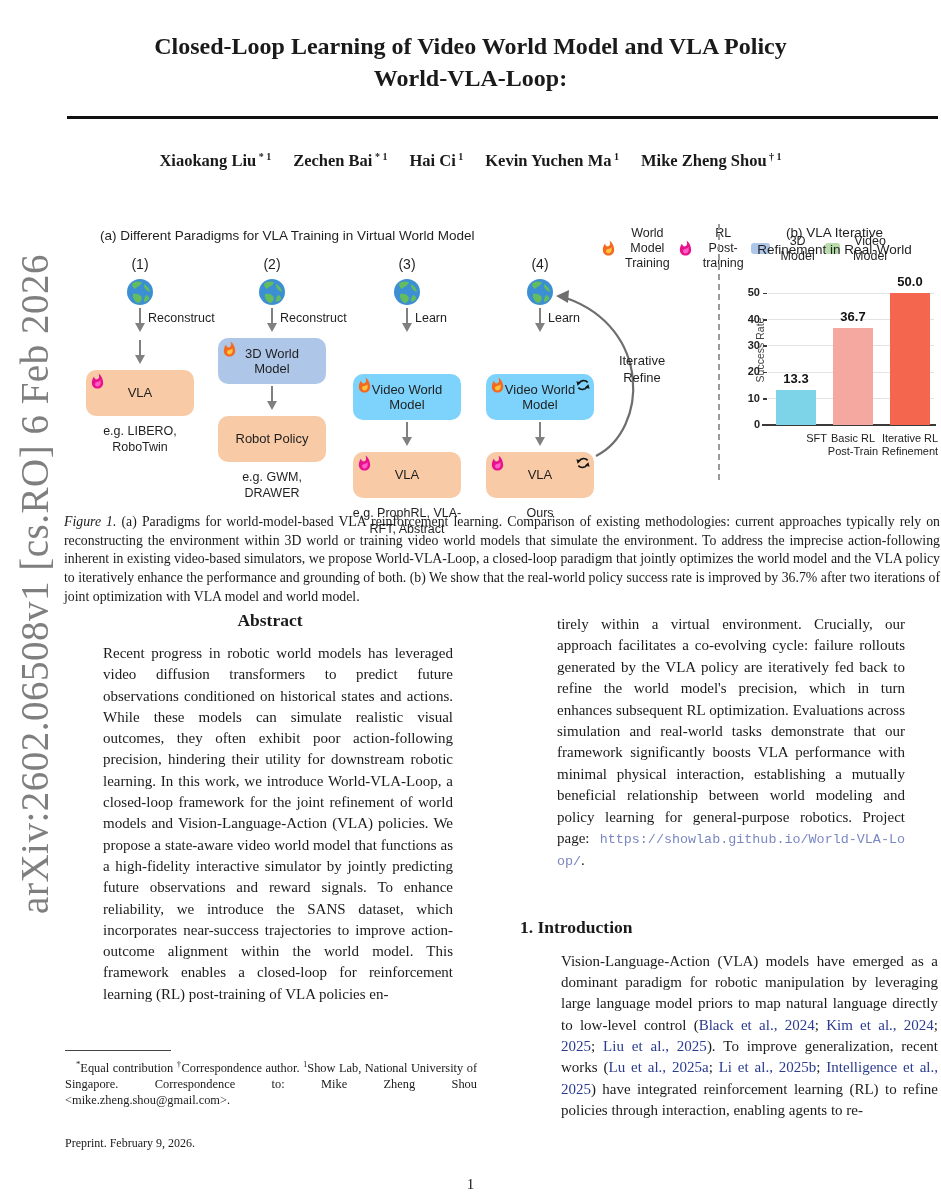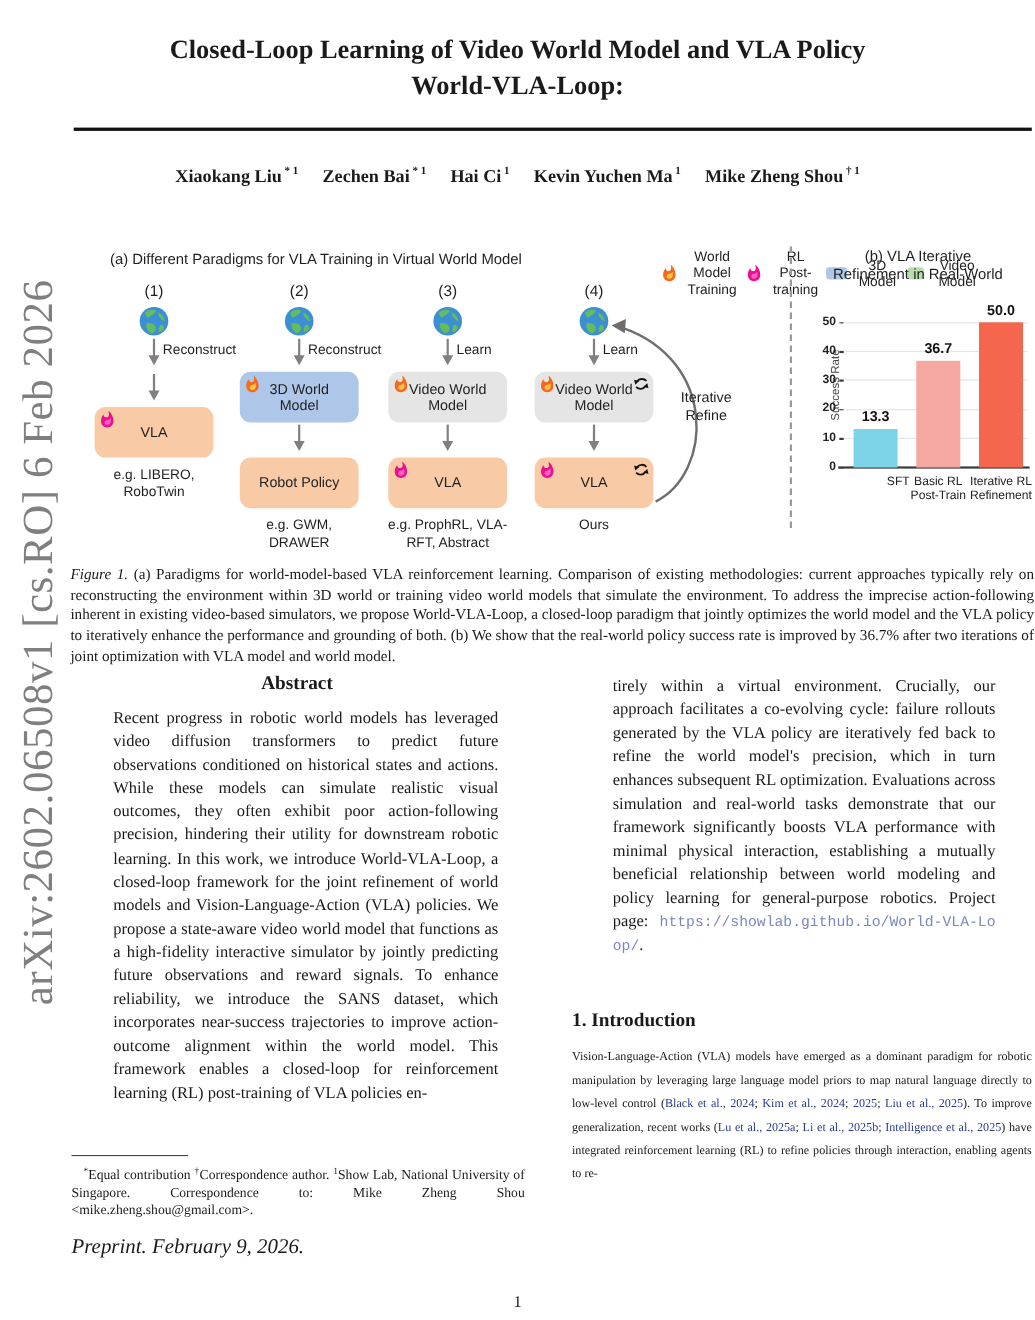--- a/index.html
+++ b/index.html
@@ -26,21 +26,21 @@
   .globe{width:28px;height:28px;margin-top:2px;}
   .arrow-wrap{position:relative;height:32px;width:100%;display:flex;justify-content:center;padding-top:2px;box-sizing:border-box;}
   .v-arrow{width:0;height:20px;border-left:2.5px solid #808080;position:relative;}
   .v-arrow::after{content:"";position:absolute;left:-6.5px;bottom:-9px;
     border:5px solid transparent;border-top:9px solid #808080;}
   .arrow-label{position:absolute;left:calc(50% + 8px);top:5px;font-size:12.5px;white-space:nowrap;}
   .fig-box{position:relative;width:108px;min-height:46px;border-radius:10px;
     display:flex;align-items:center;justify-content:center;text-align:center;
     font-size:13px;line-height:15.5px;white-space:pre-line;box-sizing:border-box;padding:4px 6px;}
   .box-blue{background:#aec6e8;}
-  .box-green{background:#e5e5e5;}
+  .box-green{background:#7dd3fc;margin-top:36px;}
   .box-orange{background:#f8cba6;}
   .box-flame{position:absolute;left:3px;top:3px;width:17px;height:17px;}
   .box-recycle{position:absolute;right:3px;top:3px;width:16px;height:16px;}
   .example-label{margin-top:7px;font-size:12.5px;line-height:16px;text-align:center;white-space:pre-line;}
   .legend{position:absolute;left:599px;top:8px;width:118px;display:flex;flex-direction:row;gap:7px;}
   .legend-row{display:flex;align-items:center;gap:8px;font-size:12.5px;line-height:15px;}
   .legend-icon{flex:0 0 auto;width:18px;display:flex;justify-content:center;}
   .legend-label{white-space:pre-line;text-align:center;}
   .swatch{width:25px;height:11px;border-radius:3px;}
   .iter-label{position:absolute;left:606px;top:134px;width:72px;text-align:center;
@@ -62,30 +62,30 @@
   
   .fig-caption{position:absolute;top:513px;left:64px;width:876px;font-size:13.8px;
     line-height:18.7px;text-align:justify;}
   
   .col-left{position:absolute;top:610px;left:65px;width:410px;}
   .col-right{position:absolute;top:614px;left:520px;width:418px;}
   .abstract-heading{text-align:center;font-weight:bold;font-size:17.5px;margin-bottom:12px;}
   .abstract-text{font-size:15px;line-height:21.3px;text-align:justify;padding-left:38px;padding-right:22px;}
   .abstract-cont{font-size:15px;line-height:21.4px;text-align:justify;padding-left:37px;padding-right:33px;}
   .section-heading{font-weight:bold;font-size:17.5px;margin:44px 0 13px 0;}
-  .body-text{font-size:11px;line-height:21.3px;text-align:justify;}
+  .body-text{font-size:15px;line-height:21.3px;text-align:justify;margin-left:41px;}
   .seg-italic{font-style:italic;}
   .seg-cite{color:#2a3b8f;}
   .seg-link{color:#7b87c2;font-family:"Liberation Mono",monospace;font-size:13.4px;word-break:break-all;}
   sup.seg-sup{font-size:70%;}
   
   .footnote-block{position:absolute;top:1050px;left:65px;width:412px;}
   .footnote-rule{width:106px;border-top:1.5px solid #444;margin-bottom:5px;}
   .footnote-text{font-size:12.4px;line-height:16px;text-align:justify;text-indent:11px;}
-  .preprint-line{font-style:italic;font-size:19px;margin-top:15px;}
+  .preprint-line{font-size:12px;margin-top:28px;}
   .page-number{position:absolute;top:1176px;left:0;width:941px;text-align:center;font-size:15px;}
   .curve-arrow{position:absolute;left:0;top:0;width:941px;height:292px;pointer-events:none;}
 </style>
 </head>
 <body>
 
 <svg width="0" height="0" style="position:absolute">
   <defs>
     <g id="globe-g">
       <circle cx="14" cy="14" r="13" fill="#3d8fd4"></circle>

